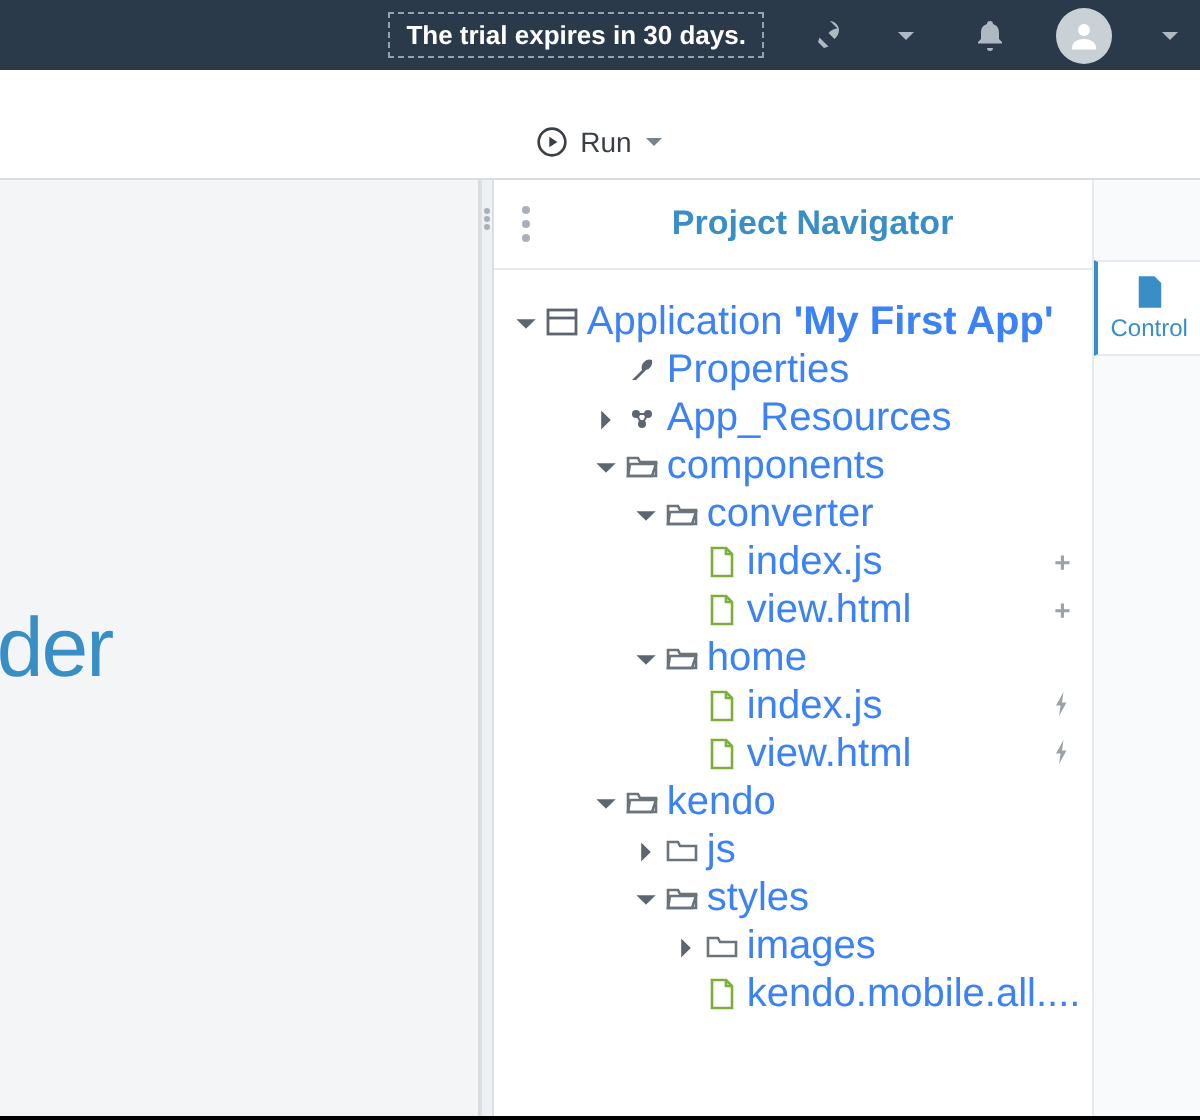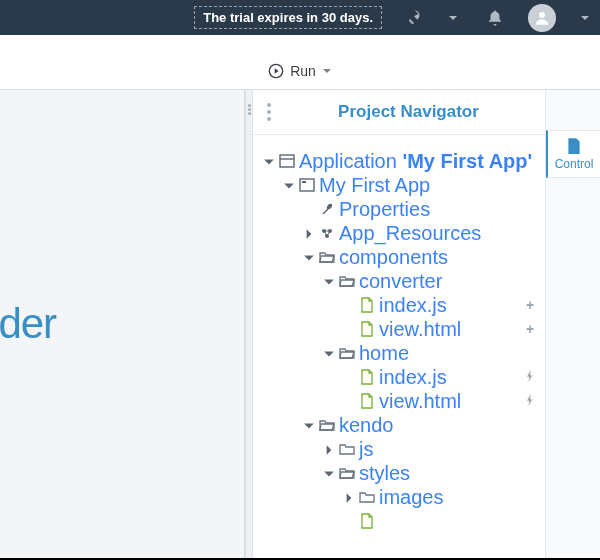--- a/index.html
+++ b/index.html
@@ -181,32 +181,20 @@
             <span class="ic">
                 <svg viewBox="0 0 16 16">
                   <rect x="1" y="2" width="14" height="12" fill="none" stroke="#5d6670" stroke-width="1.4"></rect>
                   <line x1="1" y1="6" x2="15" y2="6" stroke="#5d6670" stroke-width="1.4"></line>
                 </svg>
               </span>
             <span class="lbl"><span>Application </span><b>'My First App'</b></span>
           </div>
           <ul>
             <li>
-              <div class="node">
-                <span class="tw"><svg viewBox="0 0 10 10">
-                      <path d="M1 3l4 4 4-4z"></path>
-                    </svg></span>
-                <span class="ic">
-                    <svg viewBox="0 0 16 16">
-                      <rect x="1" y="2" width="14" height="12" fill="none" stroke="#5d6670" stroke-width="1.4"></rect>
-                      <rect x="3" y="4" width="4" height="2" fill="#5d6670"></rect>
-                    </svg>
-                  </span>
-                <span class="lbl">My First App</span>
-              </div>
               <ul>
                 <li>
                     <div class="node">
                   <span class="tw" style="visibility:hidden"></span>
                   <span class="ic">
                         <svg viewBox="0 0 16 16" fill="#5d6670">
                           <path d="M13 3a4 4 0 00-5 5L3 13l0 0 2 0 5-5a4 4 0 003-5z"></path>
                         </svg>
                       </span>
                   <span class="lbl">Properties</span>
@@ -392,20 +380,21 @@
                           </li>
                         <li>
                             <div class="node">
                           <span class="tw" style="visibility:hidden"></span>
                           <span class="ic">
                                 <svg viewBox="0 0 16 16">
                                   <path class="file-border" d="M3 1h7l3 3v11H3z"></path>
                                   <path d="M10 1v3h3" class="file-border"></path>
                                 </svg>
                               </span>
+                          <span class="lbl">kendo.mobile.all....</span>
                         </div>
                           </li>
                       </ul>
                     </li>
                   </ul>
                 </li>
               </ul>
             </li>
           </ul>
         </li>

